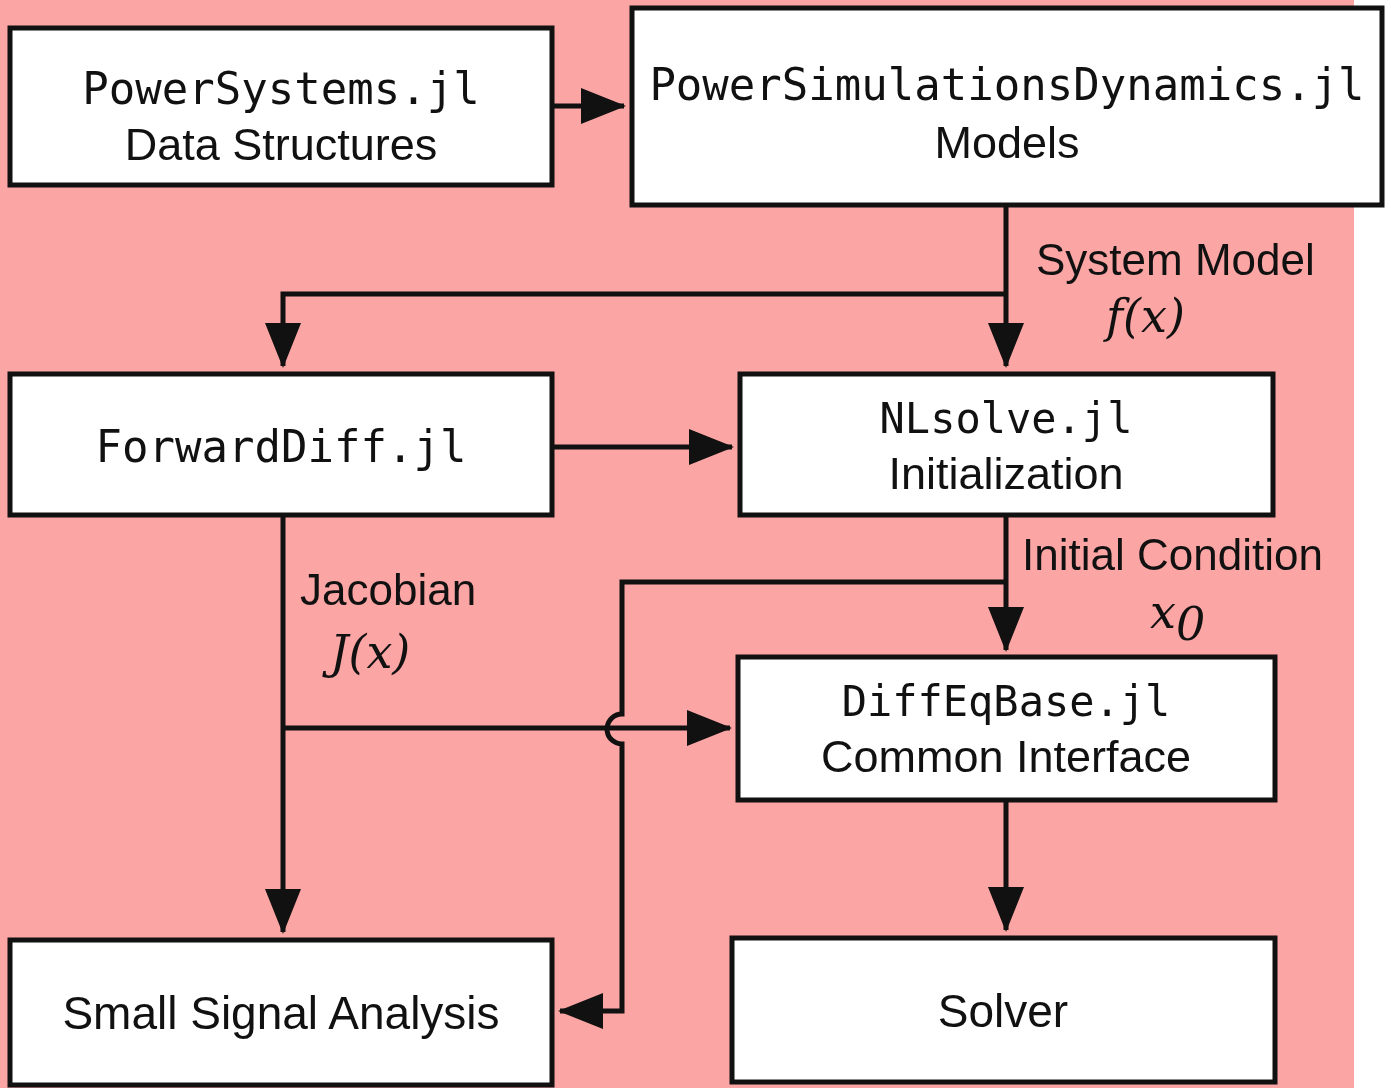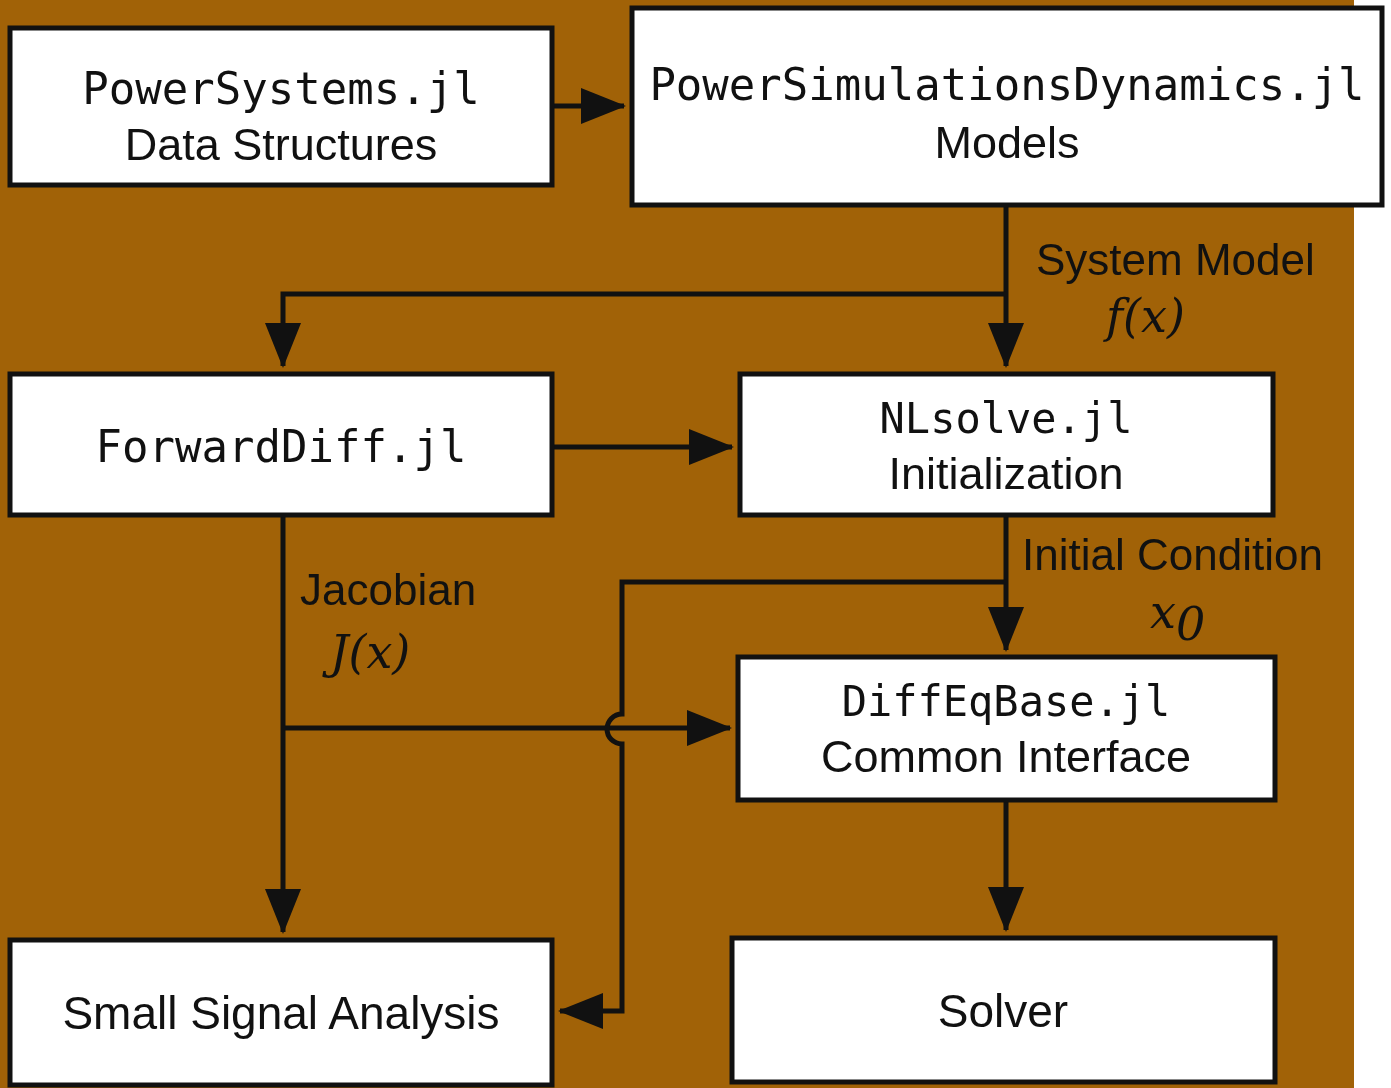--- a/index.html
+++ b/index.html
@@ -11,21 +11,21 @@
   body {
     width: 1391px;
     height: 1088px;
     overflow: hidden;
     font-family: "Liberation Sans", sans-serif;
   }
   #diagram-root {
     position: relative;
     width: 1354px;
     height: 1088px;
-    background: #a16207;
+    background: #fca5a5;
   }
   svg#flow-svg {
     position: absolute;
     left: 0;
     top: 0;
     width: 1391px;
     height: 1088px;
     display: block;
   }
   .node-box {

